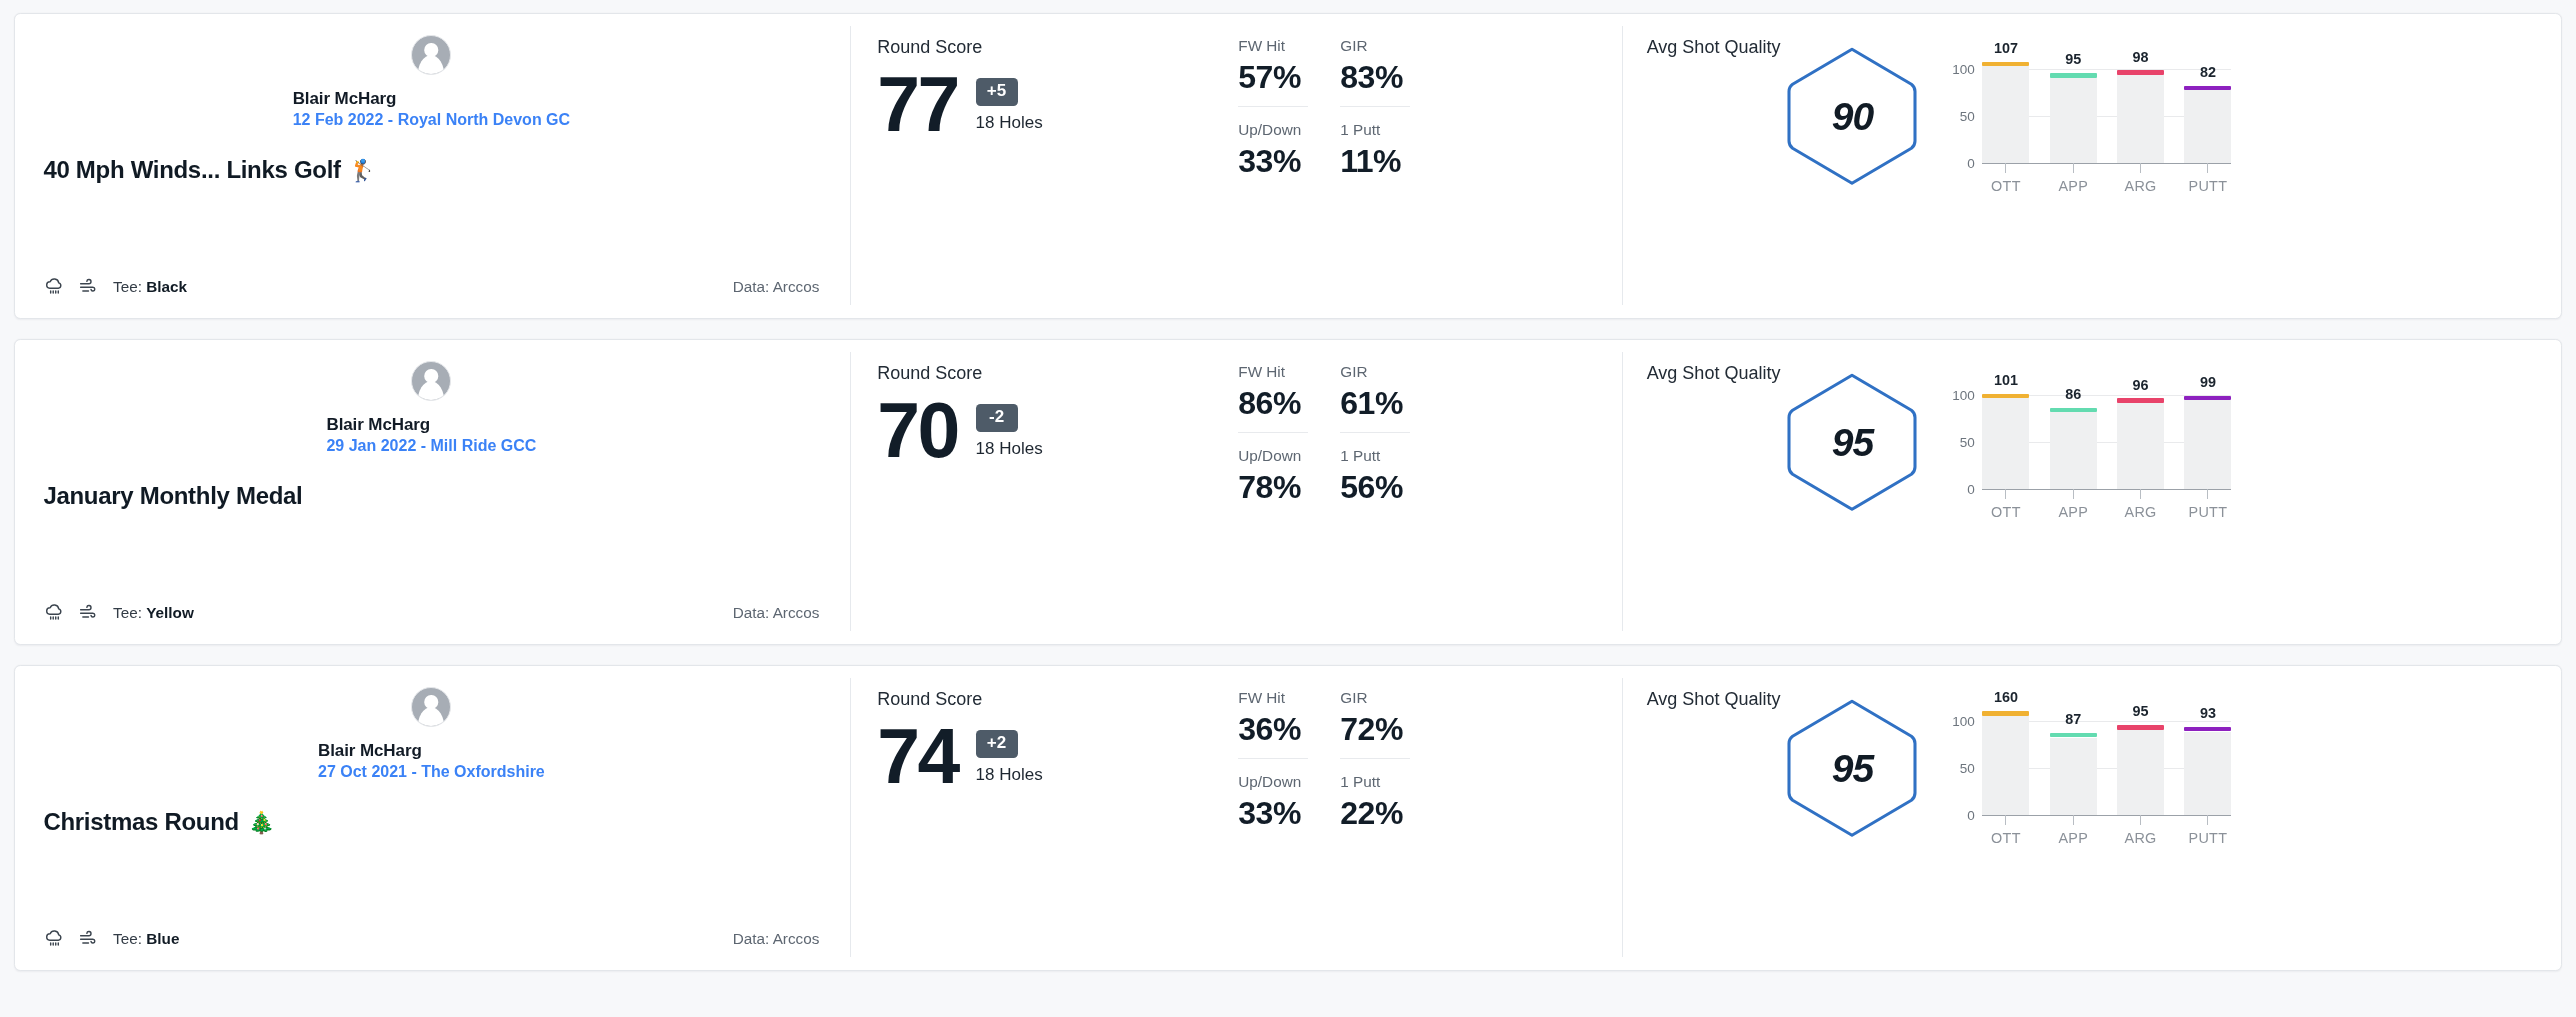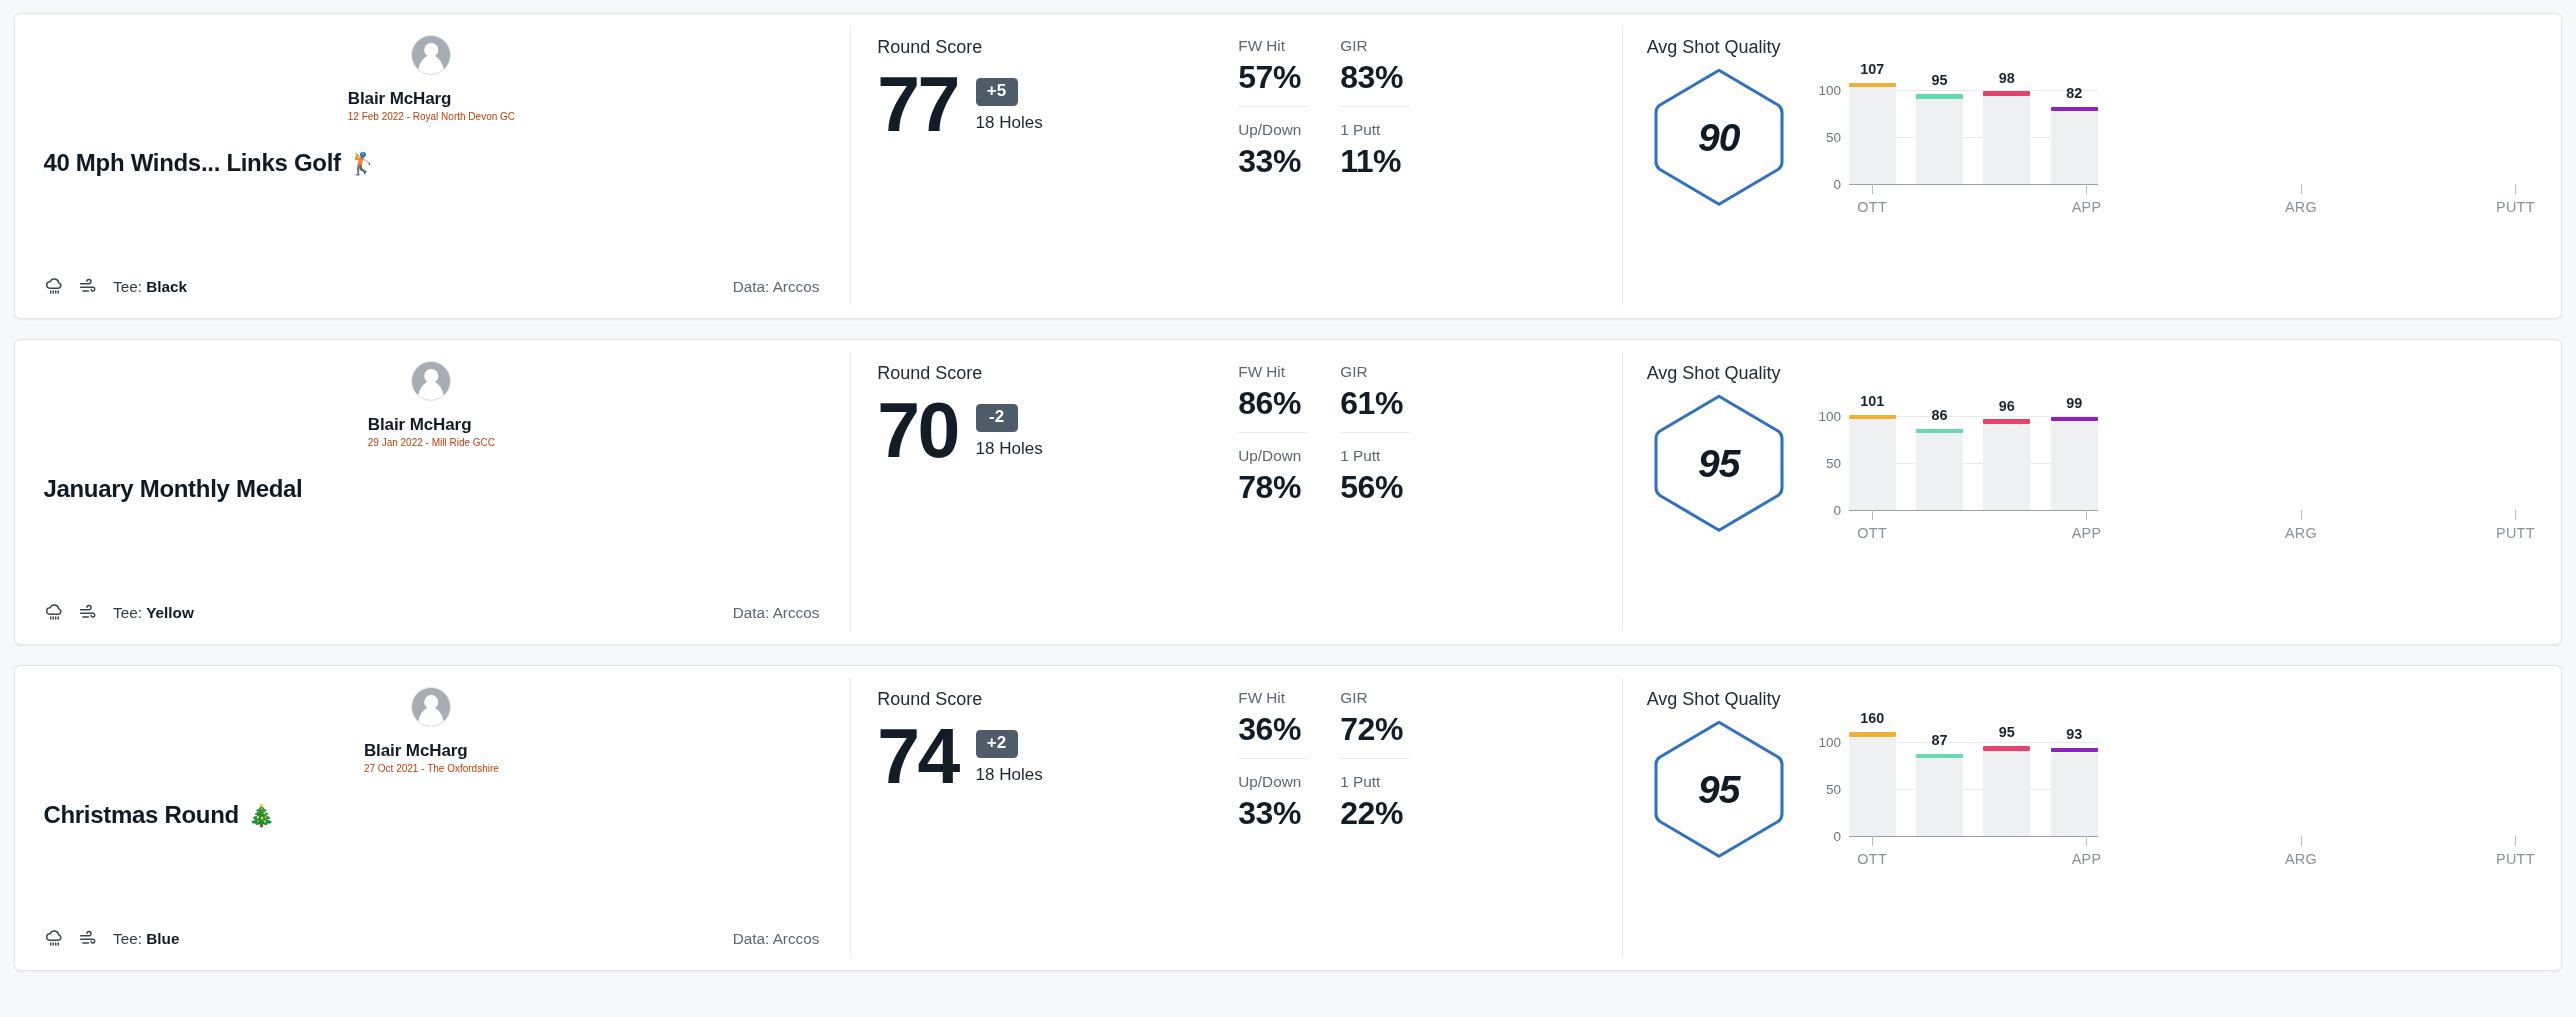--- a/index.html
+++ b/index.html
@@ -65,22 +65,23 @@
     transform: translateX(-50%);
   }
   .player-text { display: flex; flex-direction: column; gap: 2.7px; }
   .player-name {
     font-size: 17px;
     font-weight: bold;
     color: #121b26;
     letter-spacing: -0.1px;
   }
   .round-meta {
-    font-size: 10px;
-    color: #c2410c;
+    font-size: 16px;
+    color: #3b82f6;
+    font-weight: bold;
   }
   .round-title {
     margin-top: 27px;
     font-size: 24px;
     font-weight: bold;
     color: #101a24;
     letter-spacing: -0.3px;
     display: flex;
     align-items: center;
     gap: 9px;
@@ -171,21 +172,21 @@
     font-weight: bold;
     color: #121d28;
     letter-spacing: -0.5px;
   }
 
   
   .quality-pane {
     flex: 1 1 auto;
     padding: 23.5px 21.7px 0 23.5px;
     display: flex;
-    flex-direction: column;
+    flex-direction: row;
   }
   .quality-heading {
     font-size: 18px;
     color: #222b35;
   }
   .quality-body { display: flex; align-items: flex-start; margin-top: 5.4px; }
   .hex-wrap {
     width: 144px; flex: 0 0 144px;
     height: 149px;
     position: relative;

